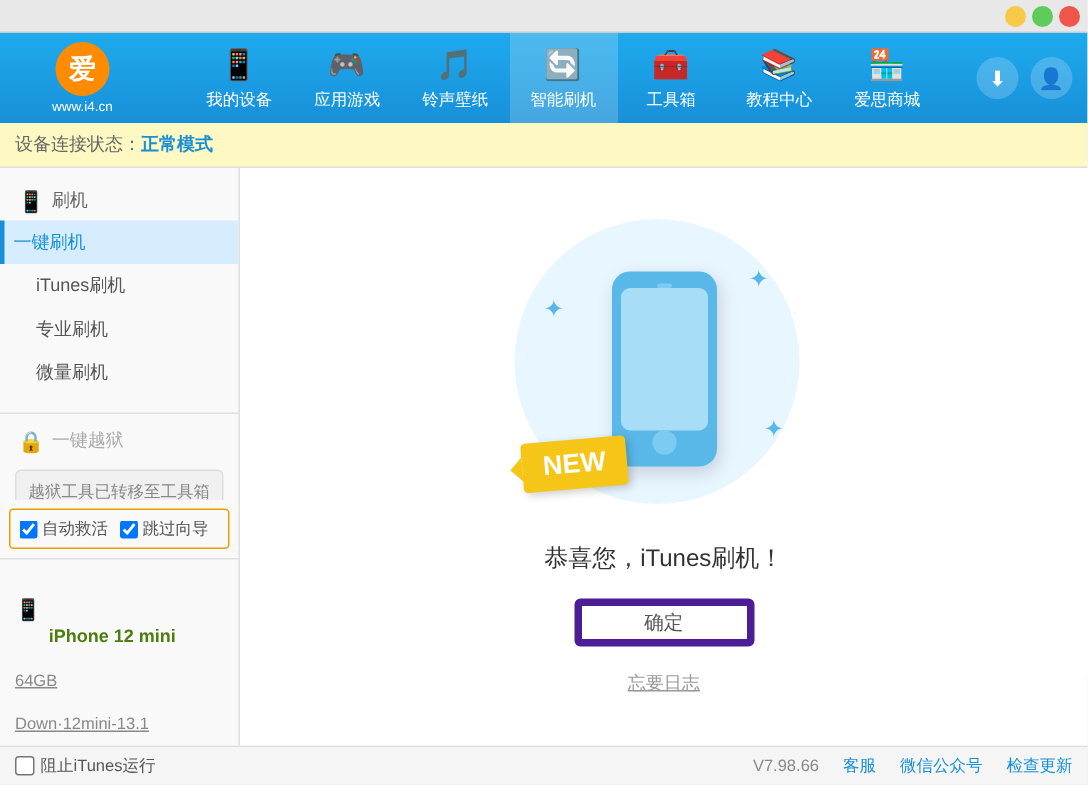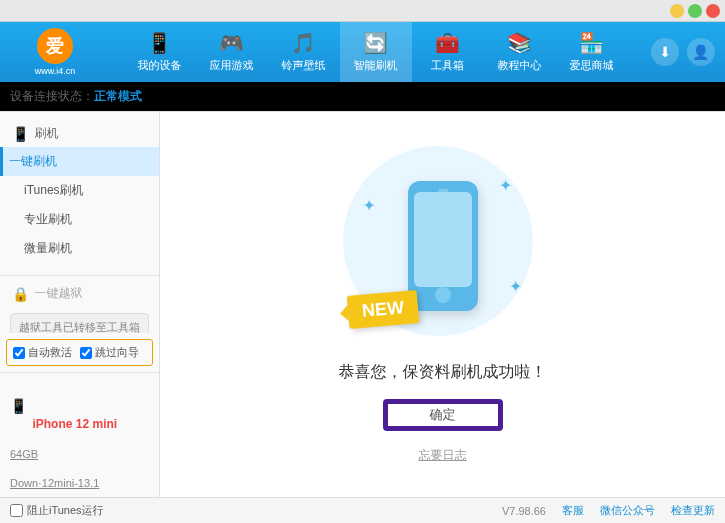--- a/index.html
+++ b/index.html
@@ -74,21 +74,21 @@
 
     
     .main-layout {
       display: flex;
       height: calc(523px - 22px - 60px - 30px - 26px);
     }
 
     
     .status-bar {
       height: 30px;
-      background: #000000;
+      background: #fef9c3;
       border-bottom: 1px solid #ddd;
       display: flex; align-items: center;
       padding: 0 10px;
       font-size: 12px; color: #666;
     }
     .status-value { color: #1890d8; font-weight: bold; }
     .sidebar-section {
       padding: 8px 0;
     }
     .sidebar-section-header {
@@ -228,21 +228,21 @@
     .bottom-left { display: flex; align-items: center; gap: 4px; }
     .itunes-running { display: flex; align-items: center; gap: 4px; color: #555; }
     .bottom-right { display: flex; gap: 16px; align-items: center; }
 
     
     .device-area {
       margin-top: auto;
       padding: 8px 10px;
       border-top: 1px solid #e0e0e0;
     }
-    .device-name { color: #ef4444; font-weight: bold; font-size: 12px; margin-top: 36px; }
+    .device-name { color: #4d7c0f; font-weight: bold; font-size: 12px; margin-top: 36px; }
     .device-info { color: #888; font-size: 11px; margin-top: 17px; text-decoration: underline; }
 
     
     .sidebar-checks {
       padding: 8px 10px;
       border-top: 1px solid #e0e0e0;
       display: flex; gap: 8px; align-items: center;
       flex-wrap: wrap;
     }
     .check-item { display: flex; align-items: center; gap: 3px; font-size: 11px; color: #555; }
@@ -395,21 +395,21 @@
           <div style="width:10px;height:4px;background:#7ccbf0;border-radius:2px;"></div>
           <div class="phone-screen"></div>
           <div class="phone-home-btn"></div>
         </div>
 
         <div class="new-badge">
           <span>NEW</span>
         </div>
       </div>
 
-      <div class="success-title">恭喜您，保资料刷机成功啦！</div>
+      <div class="success-title">恭喜您，iTunes刷机！</div>
 
       <button class="confirm-btn">
         <span>确定</span>
       </button>
 
       <span class="re-flash-link">忘要日志</span>
     </div>
   </div>
 </div>
 

